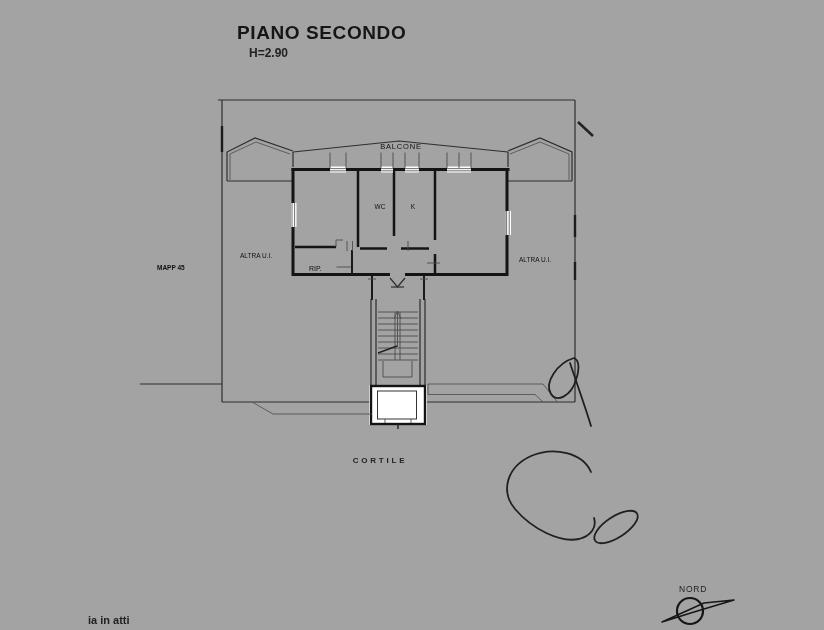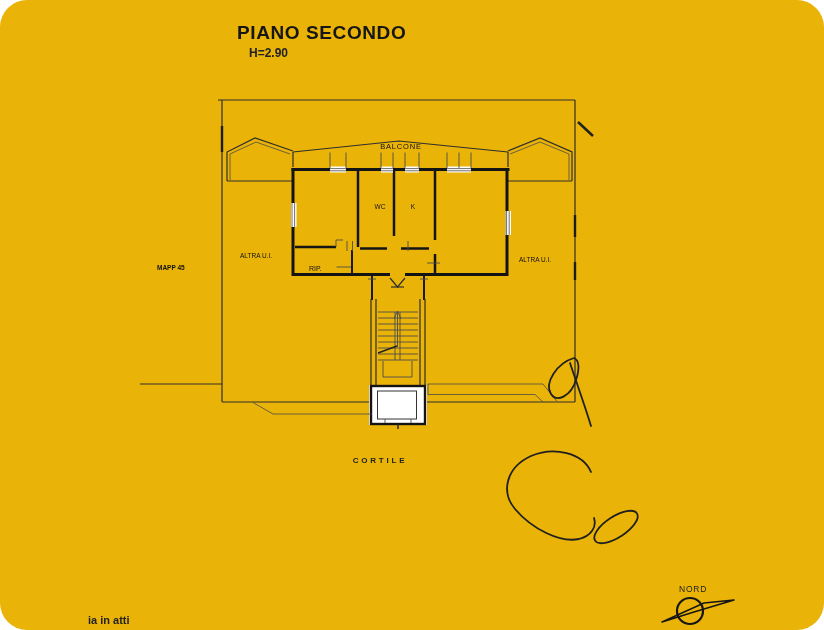--- a/index.html
+++ b/index.html
@@ -5,22 +5,21 @@
   html, body {
     margin: 0; padding: 0;
     width: 824px; height: 630px;
     background: #ffffff;
     overflow: hidden;
     font-family: "Liberation Sans", sans-serif;
   }
   .page {
     position: relative;
     width: 824px; height: 630px;
-    background: #eab308;
-    border-radius: 27px;
+    background: #a3a3a3;
   }
   svg { display: block; }
   text { fill: #1a1a1a; }
   .title-text {
     font-size: 19px; font-weight: bold; letter-spacing: 0.6px; fill: #161616;
   }
   .subtitle-text { font-size: 12px; font-weight: bold; fill: #222; }
   .lbl { font-size: 6.5px; fill: #111; }
   .lbl-bold { font-size: 6.5px; font-weight: bold; fill: #111; }
   .lbl-balcone { font-size: 7.5px; letter-spacing: 0.8px; fill: #111; }

